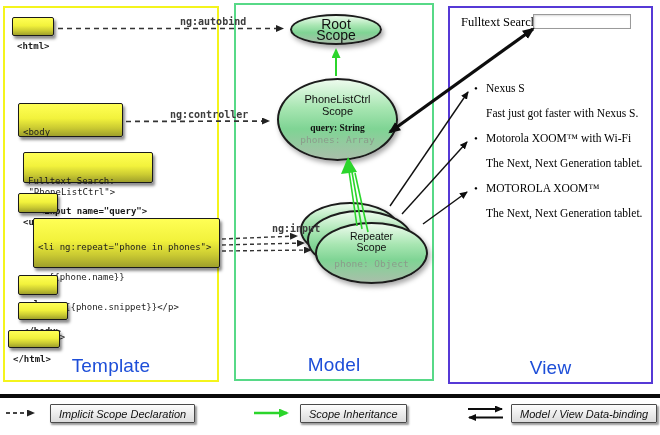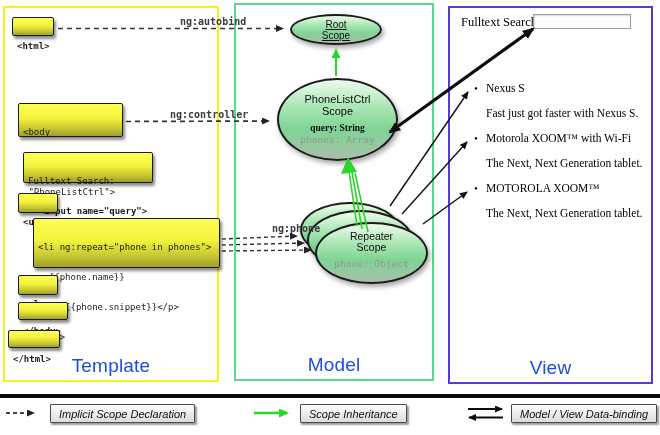--- a/index.html
+++ b/index.html
@@ -101,24 +101,24 @@
   <div class="code-box" style="left:18px;top:302px;width:50px;height:18px;">
     <div class="b">&lt;/body&gt;</div>
   </div>
 
   <div class="code-box" style="left:8px;top:330px;width:52px;height:18px;">
     <div class="b">&lt;/html&gt;</div>
   </div>
 
   <div class="edge-label" style="left:144px;top:16px;">ng:autobind</div>
   <div class="edge-label" style="left:134px;top:109px;">ng:controller</div>
-  <div class="edge-label" style="left:236px;top:223px;">ng:phone</div>
+  <div class="edge-label" style="left:236px;top:223px;">ng:input</div>
 
   <div class="scope" style="left:290px;top:14px;width:92px;height:31px;">
-    <div class="scope-title" style="font-size:10px;line-height:11px;text-decoration:underline;">
+    <div class="scope-title" style="font-size:14px;line-height:11px;">
       <div>Root</div>
       <div>Scope</div>
     </div>
   </div>
 
   <div class="scope" style="left:277px;top:78px;width:121px;height:83px;">
     <div class="scope-title">
       <div>PhoneListCtrl</div>
       <div>Scope</div>
     </div>

